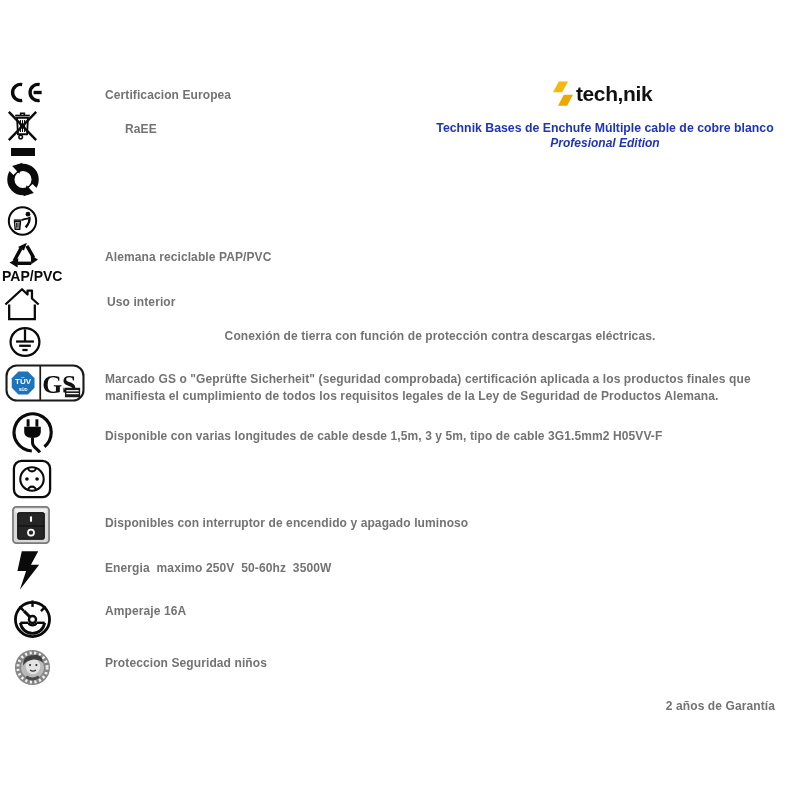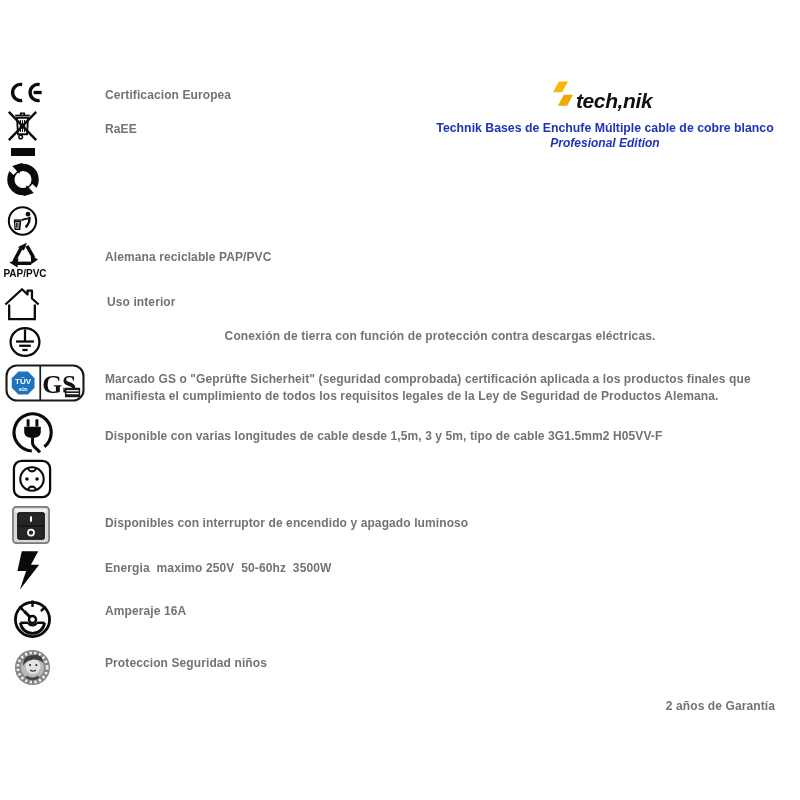--- a/index.html
+++ b/index.html
@@ -3,28 +3,28 @@
 <meta charset="utf-8">
 <style>
   html,body{margin:0;padding:0;background:#ffffff;}
   #canvas{position:relative;width:800px;height:800px;background:#ffffff;overflow:hidden;
           font-family:"Liberation Sans","DejaVu Sans",sans-serif;}
   .label{position:absolute;left:105px;font-size:12px;font-weight:bold;color:#737373;
          white-space:pre-wrap;line-height:17px;width:670px;letter-spacing:0.1px;}
   .icon{position:absolute;}
   .icon svg{display:block;}
   #logo-bolt{position:absolute;left:553px;top:79px;}
-  #logo-text{position:absolute;left:576px;top:89px;font-size:21px;font-weight:bold;
-             color:#111111;letter-spacing:-0.4px;font-style:italic;}
+  #logo-text{position:absolute;left:576px;top:82px;font-size:21px;font-weight:bold;
+             color:#111111;letter-spacing:-0.4px;}
   #product-title{position:absolute;left:400px;top:121px;width:410px;text-align:center;
                  font-size:12.3px;font-weight:bold;color:#1f35b5;}
   #product-subtitle{position:absolute;left:400px;top:136px;width:410px;text-align:center;
                     font-size:12px;font-weight:bold;font-style:italic;color:#1f35b5;}
   #pap-caption{position:absolute;left:2px;top:268px;width:46px;text-align:center;
-               font-size:10px;font-weight:bold;color:#0a0a0a;letter-spacing:0;}
+               font-size:14px;font-weight:bold;color:#0a0a0a;letter-spacing:0;}
   #weee-bar{position:absolute;left:11px;top:148px;width:24px;height:8px;background:#0a0a0a;}
 </style>
 </head>
 <body>
 
 <div id="canvas">
 
   <div id="logo-bolt">
     <svg width="20" height="30" viewBox="0 0 24 30">
       <polygon points="7,0 18,0 11,13 0,13" fill="#f7b80c"></polygon>
@@ -189,21 +189,21 @@
       <ellipse cx="19.5" cy="18" rx="7.5" ry="8" fill="#e3e3e3"></ellipse>
       <path d="M 9.5 17 C 8.5 9, 15 5.5, 20 6.5 C 26 4.5, 30 9, 29.5 14 C 27 11.5, 22 10.5, 19 11 C 15 11.5, 11.5 13.5, 9.5 17 Z" fill="#3f3f3f"></path>
       <circle cx="16.5" cy="16.5" r="1.1" fill="#333333"></circle>
       <circle cx="23" cy="16.5" r="1.1" fill="#333333"></circle>
       <path d="M 16.5 21.5 Q 19.5 24, 22.5 21.5" fill="none" stroke="#333333" stroke-width="1.4"></path>
       <path d="M 12.5 28.5 Q 19 33, 25.5 28.5" fill="none" stroke="#4a4a4a" stroke-width="3"></path>
     </svg>
   </div>
 
   <div class="label" style="top:87px;">Certificacion Europea</div>
-  <div class="label" style="top:121px;">RaEE</div>
+  <div class="label" style="top:121px;margin-left:20px;">RaEE</div>
   <div class="label" style="top:249px;">Alemana reciclable PAP/PVC</div>
   <div class="label" style="top:294px;left:107px;">Uso interior</div>
   <div class="label" style="top:328px;text-align:center;">Conexión de tierra con función de protección contra descargas eléctricas.</div>
   <div class="label" style="top:371px;width:652px;">Marcado GS o "Geprüfte Sicherheit" (seguridad comprobada) certificación aplicada a los productos finales que manifiesta el cumplimiento de todos los requisitos legales de la Ley de Seguridad de Productos Alemana.</div>
   <div class="label" style="top:428px;">Disponible con varias longitudes de cable desde 1,5m, 3 y 5m, tipo de cable 3G1.5mm2 H05VV-F</div>
   <div class="label" style="top:515px;">Disponibles con interruptor de encendido y apagado luminoso</div>
   <div class="label" style="top:560px;">Energia  maximo 250V  50-60hz  3500W</div>
   <div class="label" style="top:603px;">Amperaje 16A</div>
   <div class="label" style="top:655px;">Proteccion Seguridad niños</div>
   <div class="label" style="top:698px;text-align:right;">2 años de Garantía</div>

